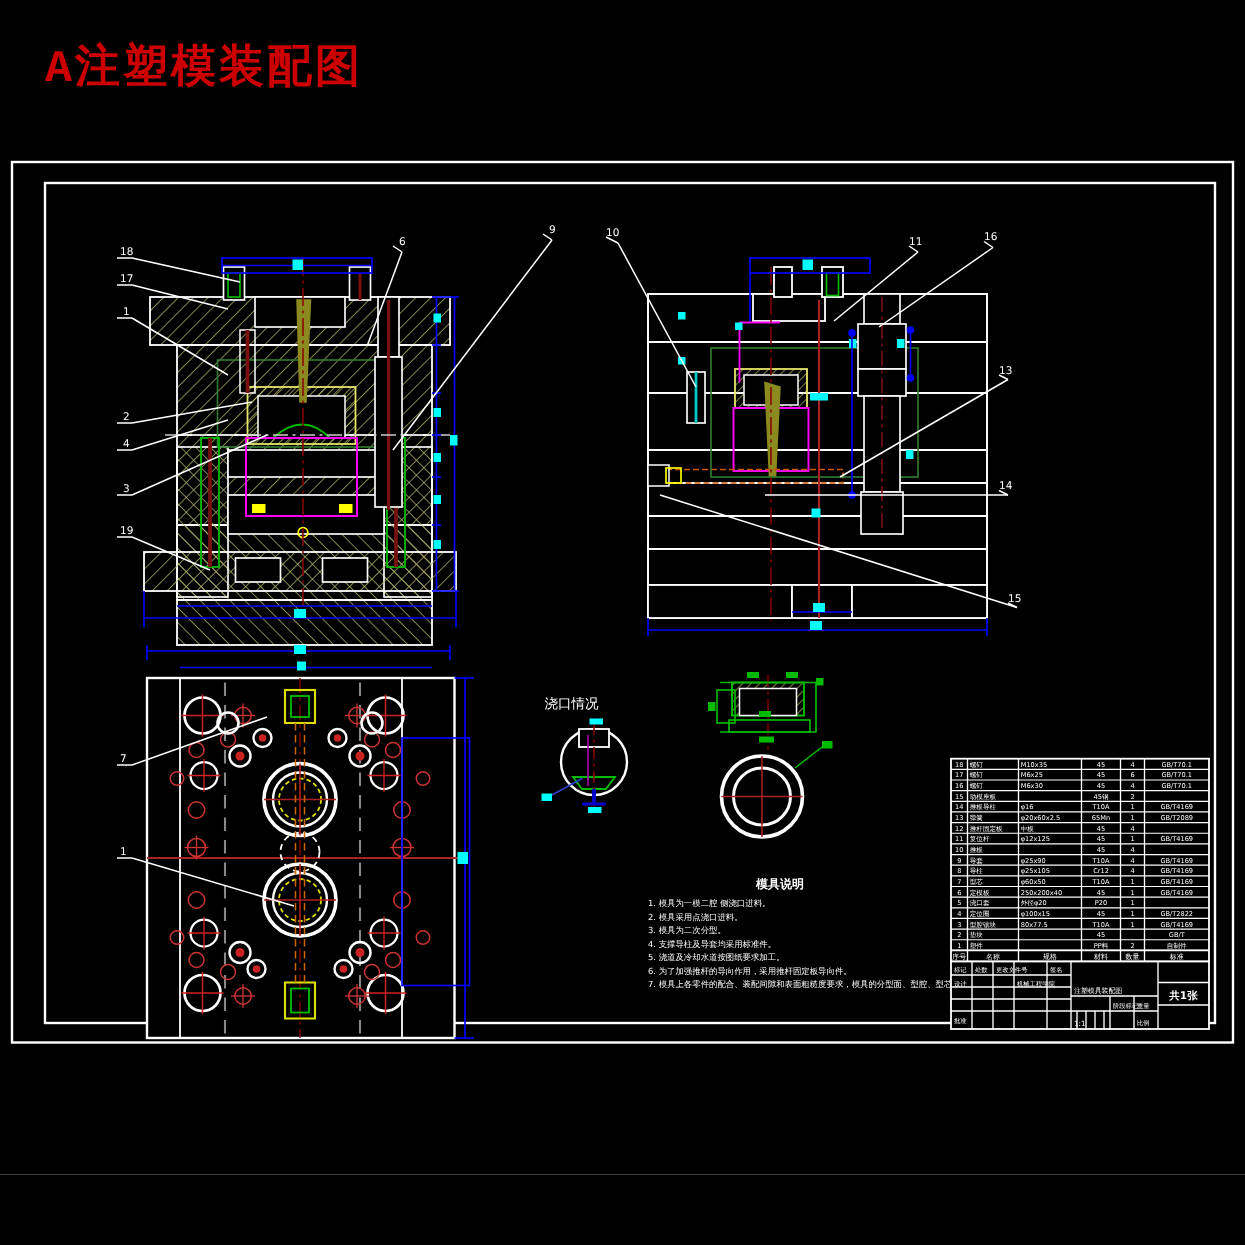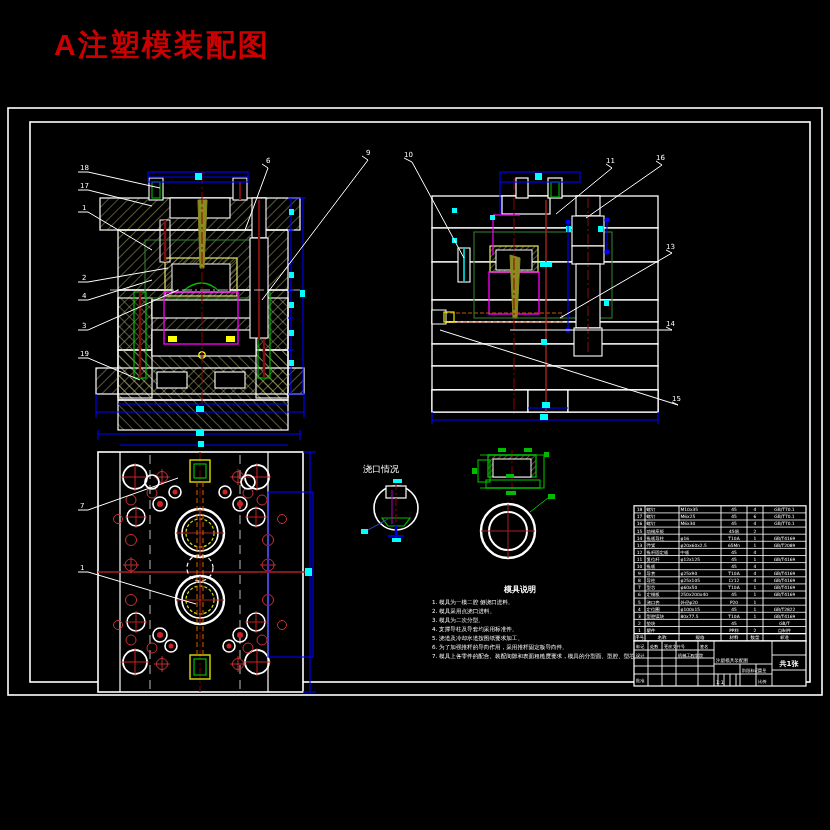--- a/index.html
+++ b/index.html
@@ -2,21 +2,21 @@
 <html><head>
 <meta charset="utf-8">
 <style>
   html,body{margin:0;padding:0;background:#ffffff;}
   body{width:830px;height:830px;overflow:hidden;font-family:"DejaVu Sans","Liberation Sans",sans-serif;}
   #stage{position:relative;width:830px;height:830px;background:#ffffff;}
   #canvasWrap{position:absolute;left:0;top:0;width:830px;height:830px;}
   svg{display:block;}
   .ttl{position:absolute;left:30px;top:30px;font-family:"DejaVu Sans","Liberation Sans",sans-serif;
        font-size:30px;font-weight:bold;color:#cc0000;letter-spacing:2px;line-height:1;white-space:nowrap;}
-  .ttl .lat{font-family:Liberation Sans, sans-serif;margin-left:24px;}
+  .ttl .lat{font-family:Liberation Mono, monospace;}
 </style>
 </head>
 <body>
 
 <div id="stage">
   <div id="canvasWrap">
   <svg width="830" height="830" viewBox="0 0 830 830">
     <defs>
 
       <pattern id="hatchA" width="7" height="7" patternTransform="rotate(45)" patternUnits="userSpaceOnUse">

